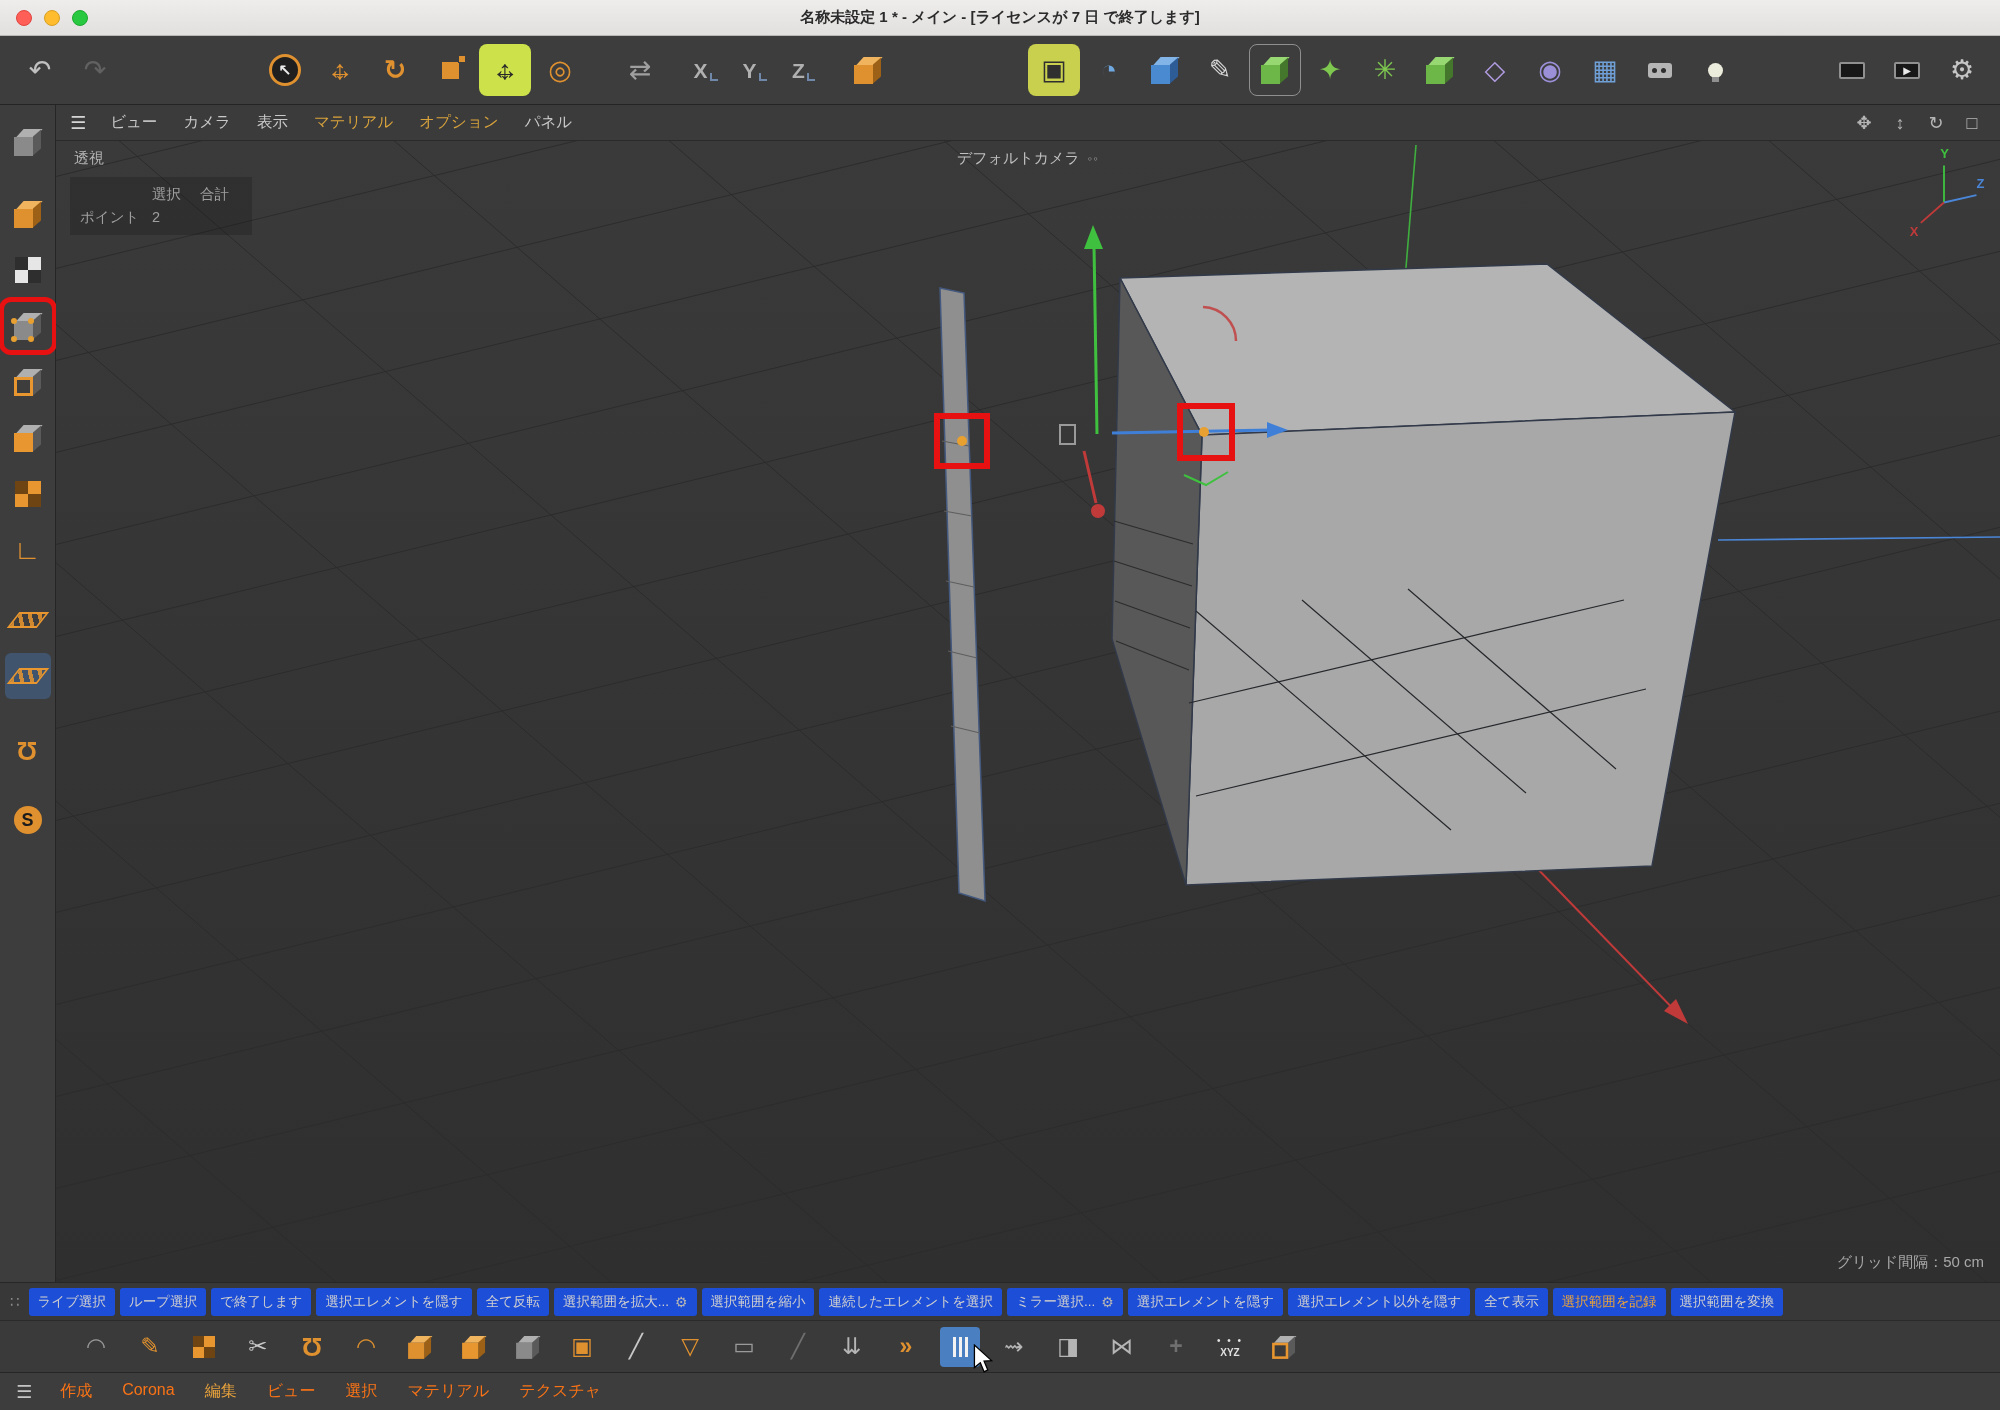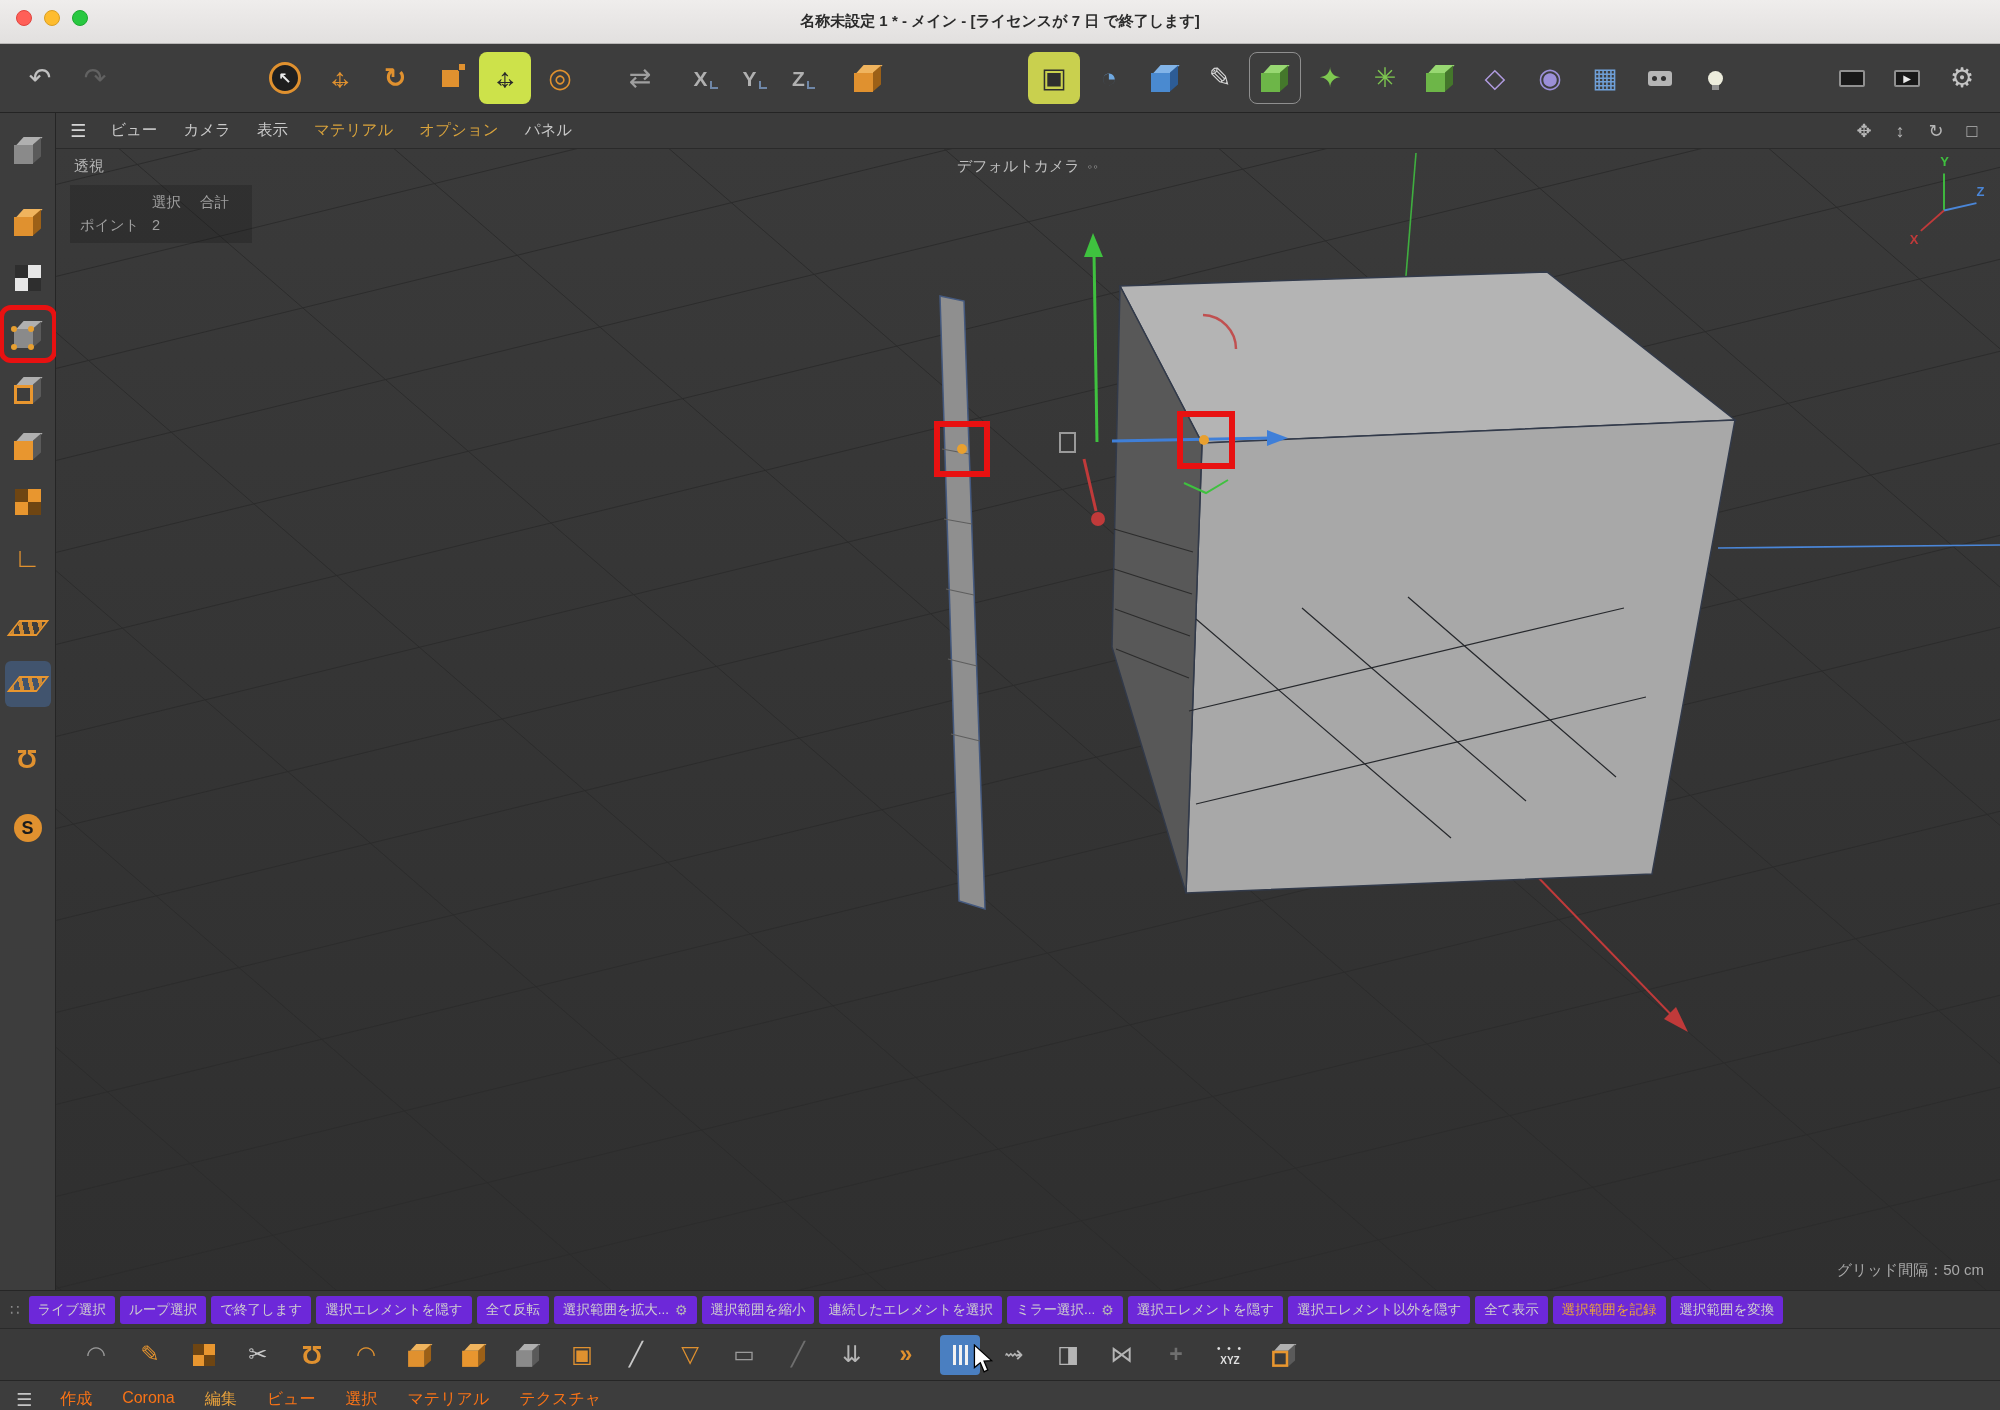--- a/index.html
+++ b/index.html
@@ -1,21 +1,21 @@
 <!DOCTYPE html>
 <html><head>
 <meta charset="utf-8">
 <style>
   html,body{margin:0;padding:0;background:#222;}
   *{box-sizing:border-box;}
   .screen{position:relative;width:2000px;height:1410px;overflow:hidden;
     font-family:"Liberation Sans","DejaVu Sans",sans-serif;background:#353535;color:#ccc;}
 
   
-  .titlebar{position:relative;height:44px;background:linear-gradient(#efedec,#e2e0df);
+  .titlebar{position:relative;height:36px;background:linear-gradient(#efedec,#e2e0df);
     display:flex;align-items:center;border-bottom:1px solid #b9b7b6;}
   .lights{position:absolute;left:16px;top:0;height:36px;display:flex;align-items:center;gap:12px;}
   .light{width:16px;height:16px;border-radius:50%;display:inline-block;}
   .light.red{background:#ff5f57;border:1px solid #e0443e;}
   .light.yellow{background:#febc2e;border:1px solid #d99e23;}
   .light.green{background:#28c840;border:1px solid #1ea832;}
   .title{flex:1;text-align:center;font-size:15px;font-weight:bold;color:#2b2b2b;}
 
   
   .toolbar{height:69px;background:#3d3d3d;border-bottom:1px solid #242424;display:flex;align-items:center;}
@@ -111,21 +111,21 @@
   .sel-info{position:absolute;left:14px;top:36px;padding:6px 10px;background:rgba(20,20,20,.25);
     color:#9f9f9f;font-size:14.5px;line-height:1.6;}
   .si-row{display:grid;grid-template-columns:72px 48px 42px;}
   .grid-label{position:absolute;right:16px;bottom:10px;color:#a8a8a8;font-size:15px;}
   .axis-ind{position:absolute;right:14px;top:4px;}
 
   
   .cmd-row{height:38px;background:#383838;border-top:1px solid #262626;display:flex;align-items:center;
     padding:0 10px;gap:5px;}
   .cmd-grip{color:#8a8a8a;font-size:15px;margin-right:4px;}
-  .cmd-btn{background:#6d28d9;border:none;border-radius:3px;color:#cfcfcf;font-size:13.5px;padding:5px 9px;
+  .cmd-btn{background:#1d4ed8;border:none;border-radius:3px;color:#cfcfcf;font-size:13.5px;padding:5px 9px;
     display:flex;gap:6px;align-items:center;white-space:nowrap;cursor:pointer;
     font-family:"Liberation Sans","DejaVu Sans",sans-serif;}
   .cmd-btn .cmd-label{color:inherit;}
   .cmd-btn.accent{color:#e8a23c;}
   .cmd-gear{font-size:14px;color:#b5b5b5;}
   .icon-row{height:52px;background:#3a3a3a;border-top:1px solid #2a2a2a;display:flex;align-items:center;
     padding-left:76px;gap:14px;}
   .ir-btn{width:40px;height:40px;border-radius:4px;display:flex;align-items:center;justify-content:center;cursor:pointer;flex:0 0 auto;}
   .ir-btn.active{background:#4a7fc1;}
   .ir-btn .glyph{font-size:23px;}

